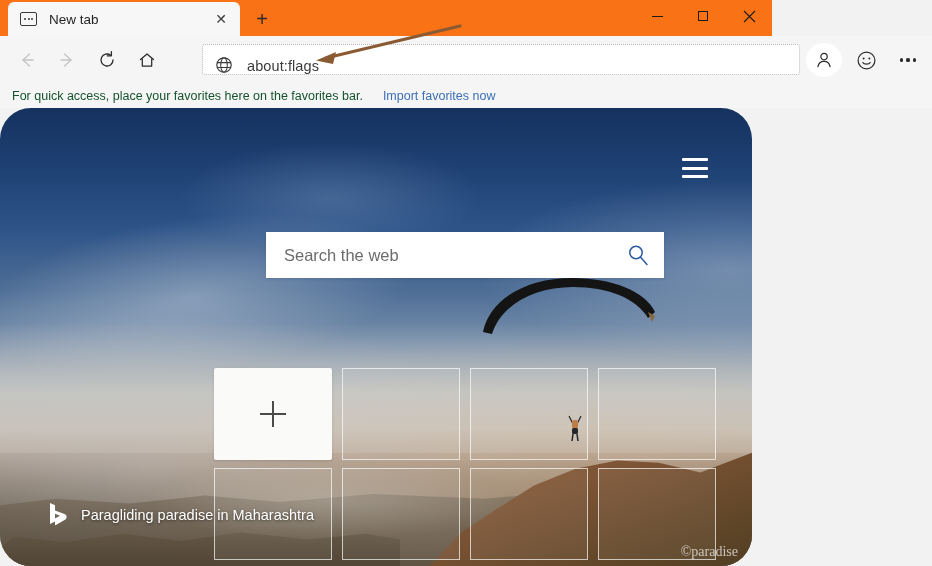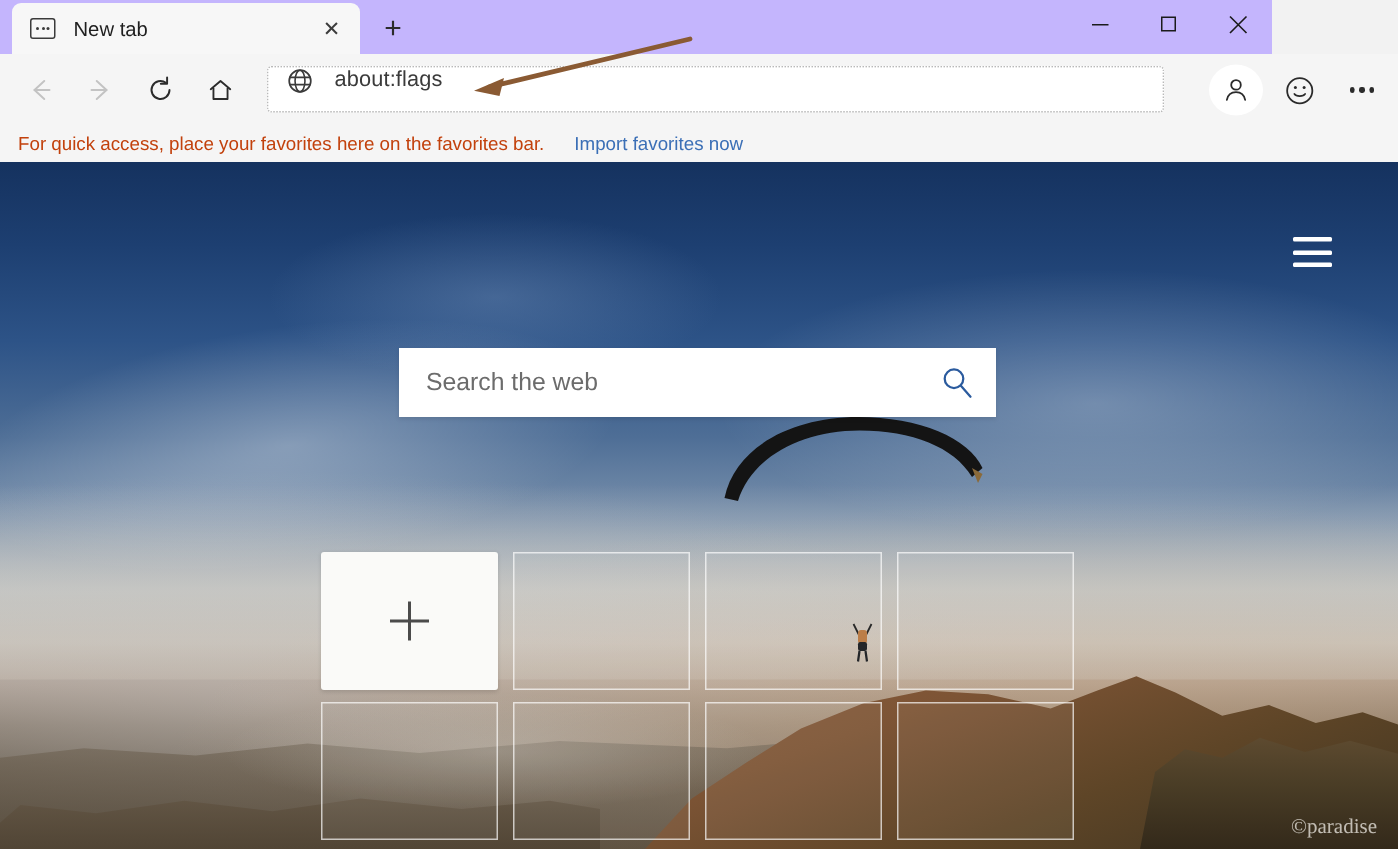--- a/index.html
+++ b/index.html
@@ -7,22 +7,22 @@
     width: 932px; height: 566px;
     overflow: hidden;
     font-family: "Liberation Sans", sans-serif;
     background: #ffffff;
   }
 
   .window { position: relative; width: 932px; height: 566px; overflow: hidden; background:#f2f2f2; }
 
   
   .titlebar {
-    position: absolute; top: 0; left: 0; width: 848px; height: 36px;
-    background: #c4b5fd;
+    position: absolute; top: 0; left: 0; width: 772px; height: 36px;
+    background: #f97316;
     display: flex; align-items: flex-end;
   }
   .tab {
     position: relative;
     margin-left: 8px;
     width: 232px; height: 34px;
     background: #f7f7f7;
     border-radius: 6px 6px 0 0;
     display: flex; align-items: center;
     padding: 0 8px 0 12px;
@@ -74,26 +74,26 @@
   }
   .nav-btn {
     width: 34px; height: 34px; margin-left: 6px;
     display: flex; align-items: center; justify-content: center;
     border-radius: 4px;
   }
   .nav-btn:first-child { margin-left: 10px; }
   .nav-btn svg { display: block; }
 
   .addressbar {
-    position: absolute; left: 178px; top: 8px;
+    position: absolute; left: 202px; top: 8px;
     width: 598px; height: 31px;
     background: #ffffff;
     border: 1px dotted #b9b9b9;
     border-radius: 3px;
-    display: flex; align-items: flex-start;
+    display: flex; align-items: flex-end;
     padding-left: 12px;
   }
   .addr-globe { width: 18px; height: 18px; flex: none; margin-right: 14px; }
   .addr-text { font-size: 14.5px; color: #3b3b3b; letter-spacing: 0.1px; }
 
   .right-icons {
     position: absolute; right: 6px; top: 7px; height: 34px;
     display: flex; align-items: center;
   }
   .ricon {
@@ -106,27 +106,28 @@
   .dots i { width: 3.2px; height: 3.2px; border-radius: 50%; background: #2b2b2b; display: block; }
 
   
   .favbar {
     position: absolute; top: 83px; left: 0; width: 932px; height: 25px;
     background: #f5f5f5;
     display: flex; align-items: center;
     padding-left: 12px;
     font-size: 12.5px;
   }
-  .favbar .fav-text { color: #c2410c; }
+  .favbar .fav-text { color: #14532d; }
   .favbar .fav-link { color: #3b6fb6; margin-left: 20px; }
 
   
   .page {
-    position: absolute; top: 108px; left: 0; width: 932px; height: 458px;
+    position: absolute; top: 108px; left: 0; width: 752px; height: 458px;
     overflow: hidden;
+    border-radius: 31px;
   }
   
   .bg-sky {
     position: absolute; inset: 0;
     background:
       radial-gradient(120% 70% at 78% 88%, rgba(215,178,140,0.55) 0%, rgba(215,178,140,0) 55%),
       radial-gradient(90% 55% at 20% 78%, rgba(196,190,186,0.55) 0%, rgba(196,190,186,0) 60%),
       linear-gradient(to bottom,
         #15325f 0%,
         #1d3f71 12%,
@@ -419,20 +420,29 @@
       </div>
       <div class="tile"></div>
       <div class="tile"></div>
       <div class="tile"></div>
       <div class="tile"></div>
       <div class="tile"></div>
       <div class="tile"></div>
       <div class="tile"></div>
     </div>
 
+    <div class="bing-caption">
+      <span class="bing-logo">
+        <svg width="21" height="26" viewBox="0 0 21 26">
+          <path d="M2 1 L7 3.3 L7 19.5 L2 22 Z" fill="#ffffff"></path>
+          <path d="M7 8.5 L16.5 12 C19 13 19.5 16.2 17 17.8 L7 23.5 L7 16.5 L12 13.8 L7 11.8 Z" fill="#ffffff"></path>
+        </svg>
+      </span>
+      <span class="bing-text">Paragliding paradise in Maharashtra</span>
+    </div>
 
     <div class="watermark">©paradise</div>
   </div>
 
   <div class="annotation-arrow">
     <svg width="165" height="52" viewBox="0 0 165 52">
       <path d="M160 4 L26 36" stroke="#8a5a33" stroke-width="3.2" stroke-linecap="round" fill="none"></path>
       <path d="M16 38.5 L36 30 L33 42 Z" fill="#8a5a33"></path>
     </svg>
   </div>

